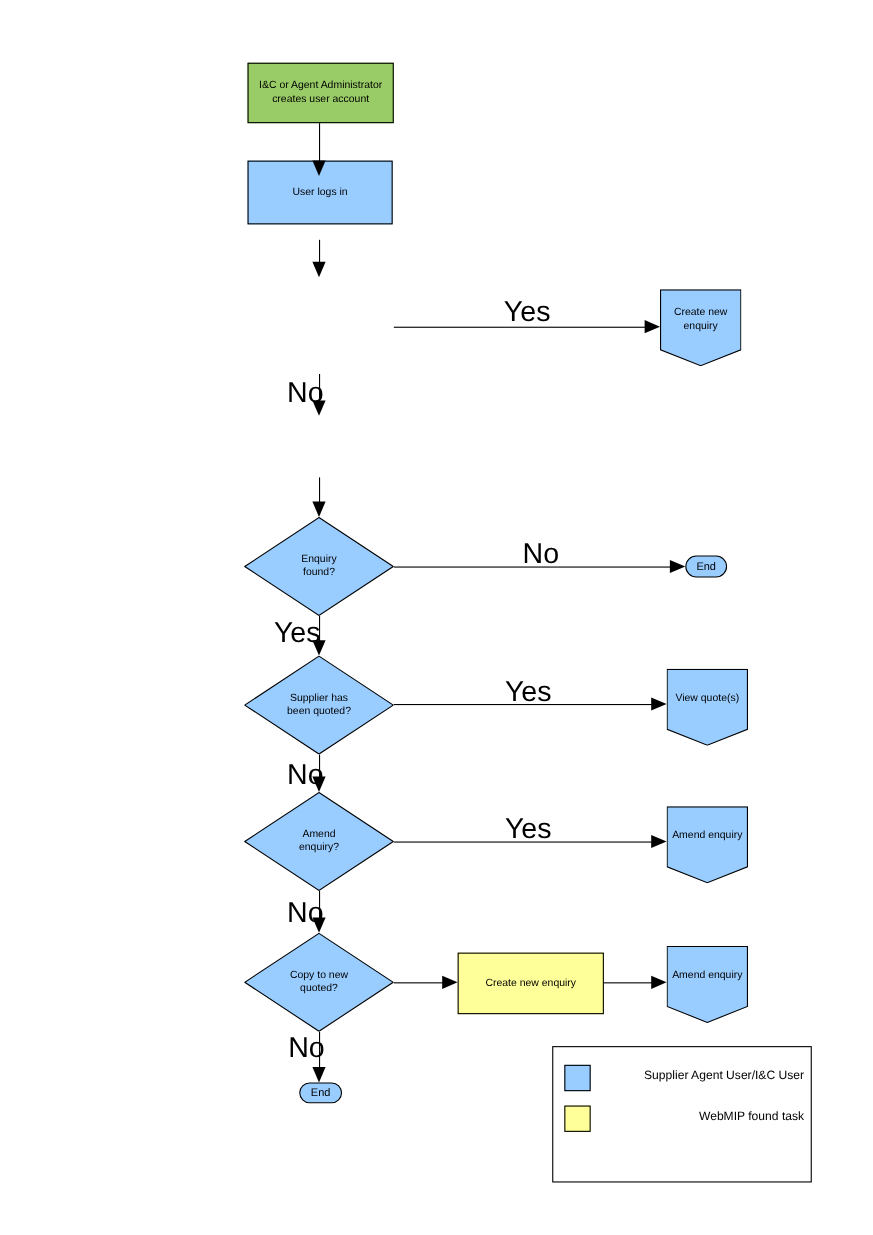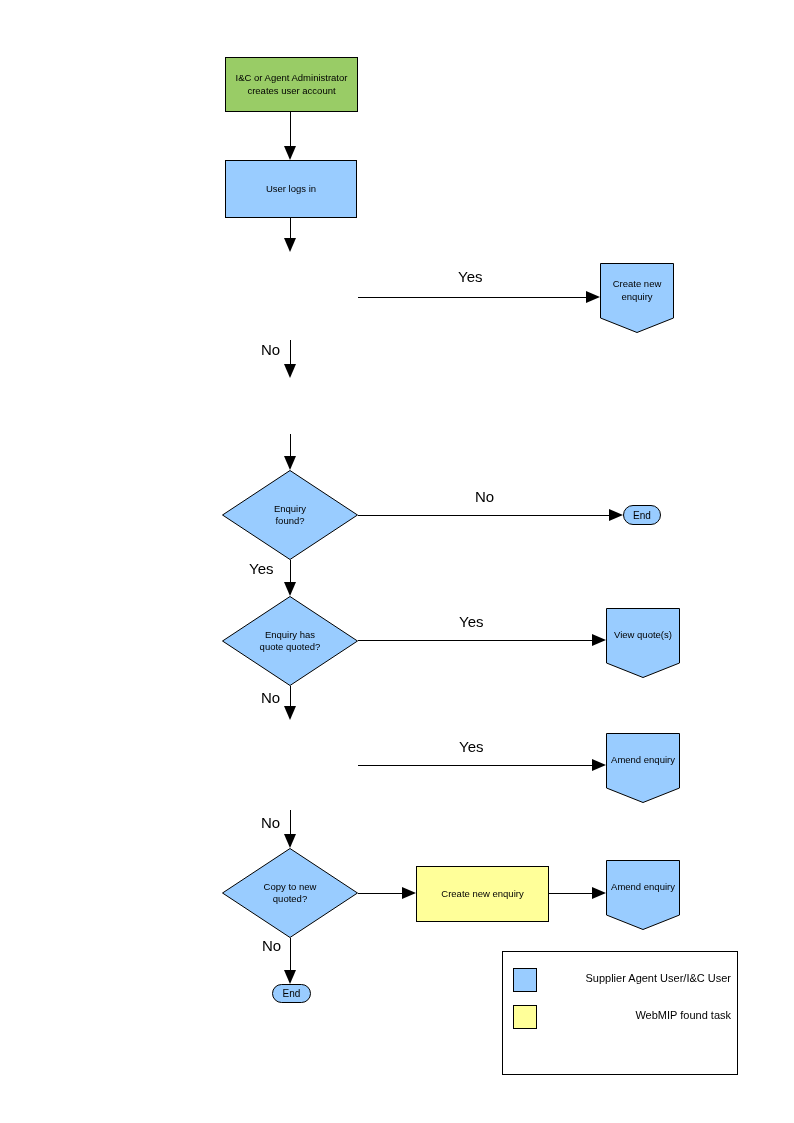--- a/index.html
+++ b/index.html
@@ -23,38 +23,38 @@
   .terminator { background:var(--blue); border:1px solid var(--line); border-radius:10px;
                 font-size:10px; }
   .vline { position:absolute; width:1px; background:var(--line); }
   .hline { position:absolute; height:1px; background:var(--line); }
   .arrow-down { position:absolute; width:0; height:0;
     border-left:6px solid transparent; border-right:6px solid transparent;
     border-top:14px solid var(--line); }
   .arrow-right { position:absolute; width:0; height:0;
     border-top:6px solid transparent; border-bottom:6px solid transparent;
     border-left:14px solid var(--line); }
-  .edge-label { position:absolute; font-size:15px; line-height:1.1; white-space:nowrap; }
+  .edge-label { position:absolute; font-size:26px; line-height:1.1; white-space:nowrap; }
   .legend { position:absolute; left:502px; top:951px; width:236px; height:124px;
             border:1px solid var(--line); box-sizing:border-box;text-align:right; }
   .legend-item { position:absolute; left:10px; display:flex; align-items:flex-start; }
   .swatch { width:22px; height:22px; border:1px solid var(--line); flex:0 0 auto;
             box-sizing:content-box; }
   .legend-label { font-size:11px; line-height:1.35; padding-top:3px; margin-left:9px; width:185px; }
 </style>
 </head>
 <body>
 
 <div class="page">
 
   <div class="node rect fill-green" style="left:225px;top:57px;width:133px;height:55px">
     <span class="node-label">I&amp;C or Agent Administrator creates user account</span>
   </div>
 
-  <div class="node rect fill-blue" style="left:225px;top:160px;width:132px;height:58px">
+  <div class="node rect fill-blue" style="left:225px;top:146px;width:132px;height:58px">
     <span class="node-label">User logs in</span>
   </div>
 
 
   <div class="node pent" style="left:600px;top:263px;width:74px;height:70px">
     <svg class="shape-svg" width="74" height="70" viewBox="0 0 74 70">
       <polygon points="0.5,0.5 73.5,0.5 73.5,55 37,69.5 0.5,55"></polygon>
     </svg>
     <span class="node-label">Create new enquiry</span>
   </div>
@@ -68,30 +68,36 @@
   </div>
 
   <div class="node terminator" style="left:623px;top:505px;width:38px;height:20px">
     <span class="node-label">End</span>
   </div>
 
   <div class="node diamond" style="left:222px;top:596px;width:136px;height:90px">
     <svg class="shape-svg" width="136" height="90" viewBox="0 0 136 90">
       <polygon points="68,0.5 135.5,45 68,89.5 0.5,45"></polygon>
     </svg>
-    <span class="node-label">Enquiry has quote quoted?</span>
+    <span class="node-label">Supplier has been quoted?</span>
   </div>
 
   <div class="node pent" style="left:606px;top:608px;width:74px;height:70px">
     <svg class="shape-svg" width="74" height="70" viewBox="0 0 74 70">
       <polygon points="0.5,0.5 73.5,0.5 73.5,55 37,69.5 0.5,55"></polygon>
     </svg>
     <span class="node-label">View quote(s)</span>
   </div>
 
+  <div class="node diamond" style="left:222px;top:720px;width:136px;height:90px">
+    <svg class="shape-svg" width="136" height="90" viewBox="0 0 136 90">
+      <polygon points="68,0.5 135.5,45 68,89.5 0.5,45"></polygon>
+    </svg>
+    <span class="node-label" style="width:52px">Amend enquiry?</span>
+  </div>
 
   <div class="node pent" style="left:606px;top:733px;width:74px;height:70px">
     <svg class="shape-svg" width="74" height="70" viewBox="0 0 74 70">
       <polygon points="0.5,0.5 73.5,0.5 73.5,55 37,69.5 0.5,55"></polygon>
     </svg>
     <span class="node-label">Amend enquiry</span>
   </div>
 
   <div class="node diamond" style="left:222px;top:848px;width:136px;height:90px">
     <svg class="shape-svg" width="136" height="90" viewBox="0 0 136 90">

